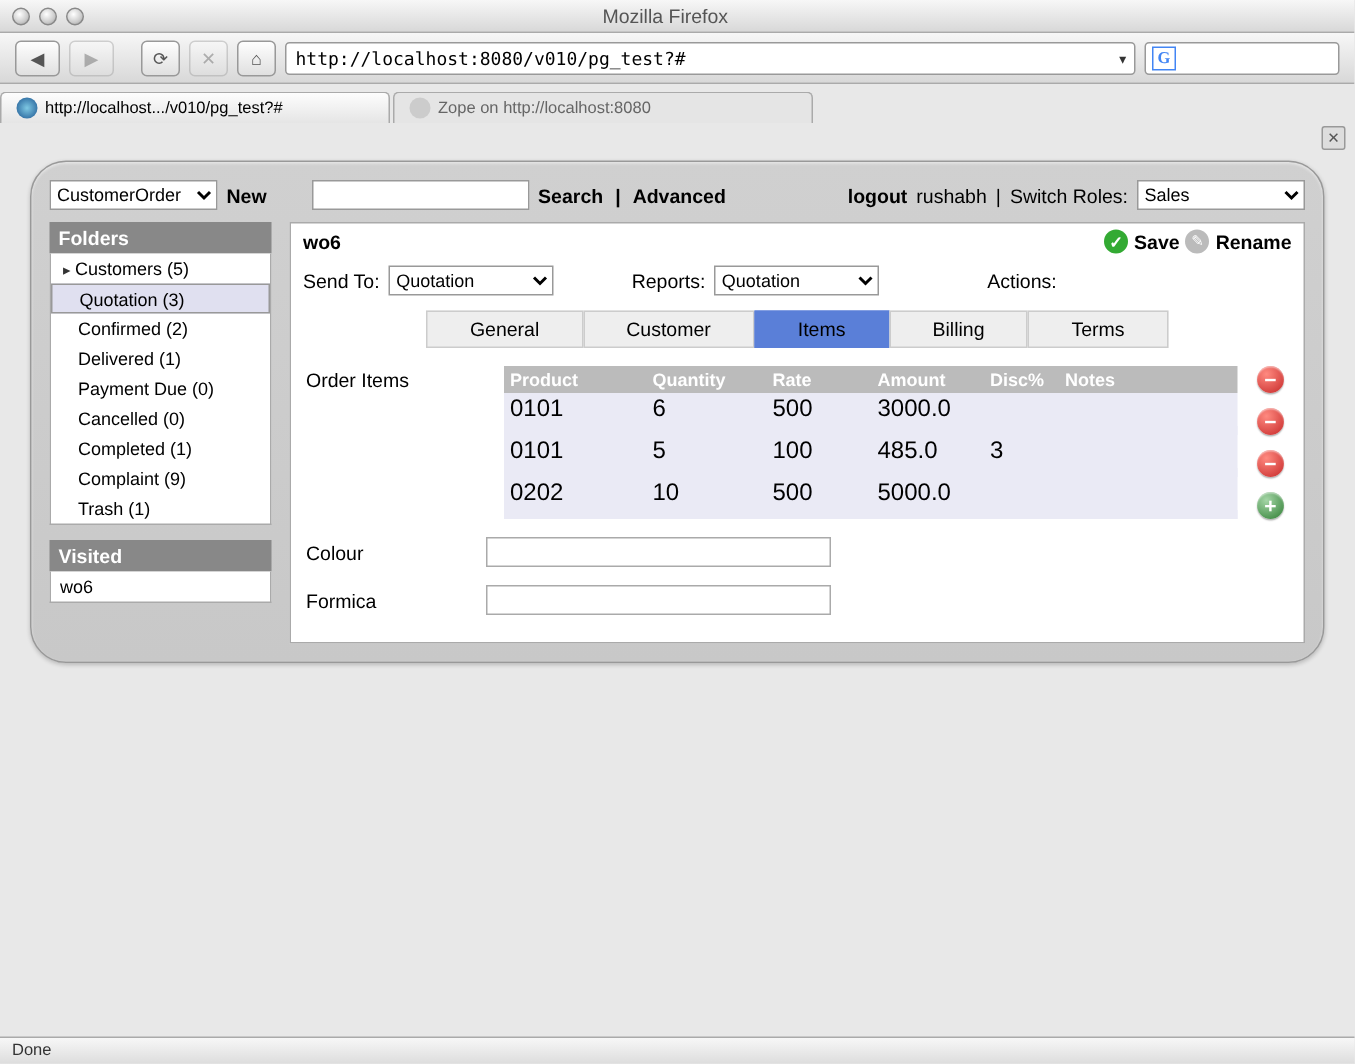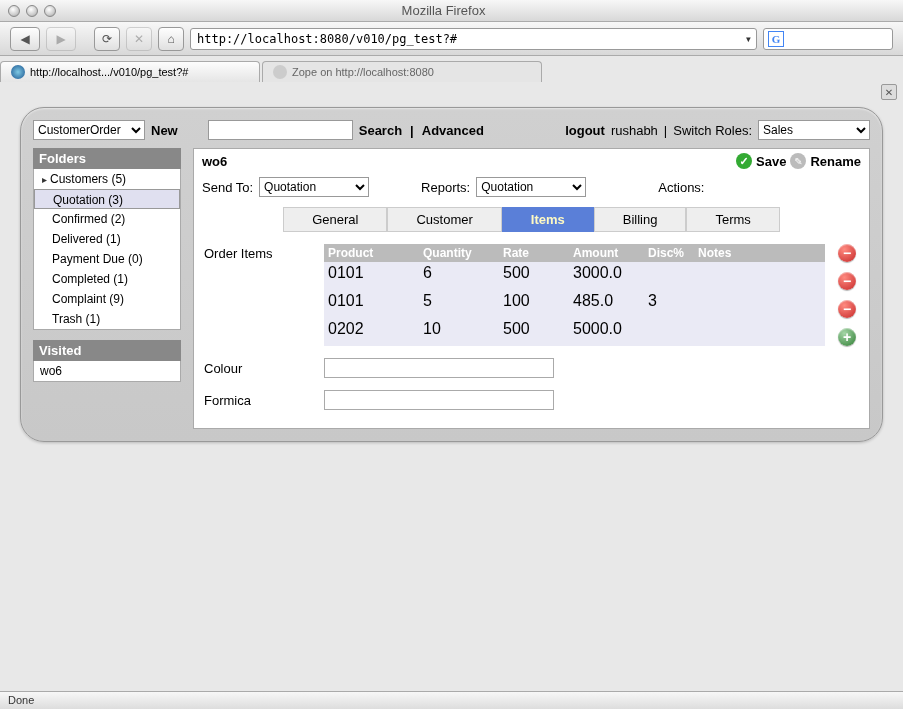--- a/index.html
+++ b/index.html
@@ -58,27 +58,27 @@
 .mhdr .title { font-weight: bold; font-size: 13px; }
 .mhdr .acts { margin-left: auto; display: flex; align-items: center; gap: 4px; font-size: 13px; }
 .okicon { width: 16px; height: 16px; border-radius: 50%; background: #3a3; display:inline-flex; align-items:center; justify-content:center; color:#fff; font-size:11px; font-weight:bold;}
 .grayicon { width: 16px; height: 16px; border-radius: 50%; background: #bbb; display:inline-flex; align-items:center; justify-content:center; color:#fff; font-size:10px;}
 
 .controlsrow { display: flex; align-items: center; gap: 6px; padding: 4px 8px 10px; font-size: 13px; }
 
 
 .tabs { display: flex; justify-content: center; gap: 0; padding: 0 8px 6px; }
 .tab { padding: 4px 28px; font-size: 13px; background: #eee; border: 1px solid #ccc; cursor: pointer; }
-.tab.active { background: #5a7fd8; color: #fef9c3; border-color: #5a7fd8; font-weight: bold; }
+.tab.active { background: #5a7fd8; color: #000000; border-color: #5a7fd8; font-weight: normal; }
 
 
 .ordersec { padding: 6px 10px; }
 .orderrow { display: flex; align-items: flex-start; gap: 10px; }
 .orderlabel { width: 110px; font-size: 13px; padding-top: 2px; }
-.tbl { flex: 1; }
+.tbl { flex: 1; margin-left: 12px; }
 .thead { display: flex; background: #bbb; color: #fff; font-size: 12px; font-weight: bold; }
 .thead > div, .trow > div { padding: 2px 4px; }
 .c-prod { width: 95px; } .c-qty { width: 80px; } .c-rate { width: 70px; } .c-amt { width: 75px; } .c-disc { width: 50px; } .c-notes { flex: 1; min-width: 110px; }
 .trow { display: flex; background: #eaeaf5; font-size: 16px; color: #000; border-bottom: 6px solid #eaeaf5; }
 .rowacts { width: 24px; display: flex; flex-direction: column; align-items: center; gap: 10px; padding-top: 0; }
 .circbtn { width: 18px; height: 18px; border-radius: 50%; display: flex; align-items: center; justify-content: center; color: #fff; font-weight: bold; font-size: 14px; cursor: pointer; box-shadow: inset 0 1px 1px rgba(255,255,255,0.5), 0 1px 1px rgba(0,0,0,0.3); }
 .circbtn.del { background: radial-gradient(circle at 35% 30%, #ff8a80, #c62828); }
 .circbtn.add { background: radial-gradient(circle at 35% 30%, #a5d6a7, #2e7d32); }
 
 .fieldrow { display: flex; align-items: center; gap: 10px; padding: 6px 10px; }
@@ -154,20 +154,21 @@
     <div class="cols">
 
       <div class="leftcol">
         <div class="section-hdr">Folders</div>
         <div class="folderlist" id="folderlist">
             <div class="item parent">Customers (5)</div>
             <div class="item sel">Quotation (3)</div>
             <div class="item">Confirmed (2)</div>
             <div class="item">Delivered (1)</div>
             <div class="item">Payment Due (0)</div>
+            <div class="item">Cancelled (0)</div>
             <div class="item">Completed (1)</div>
             <div class="item">Complaint (9)</div>
             <div class="item">Trash (1)</div>
           </div>
         <div style="height:10px"></div>
         <div class="section-hdr">Visited</div>
         <div class="visitedlist">
           <div>wo6</div>
         </div>
       </div>

